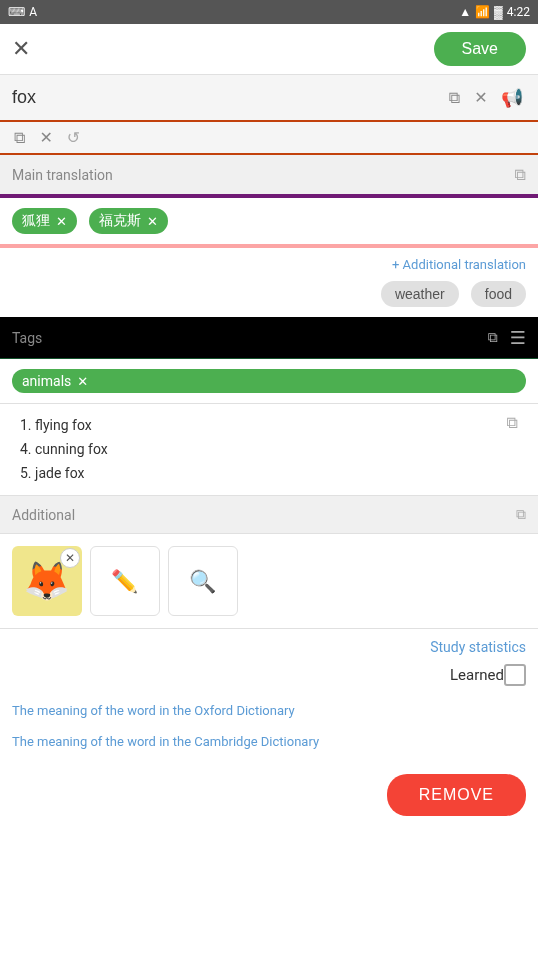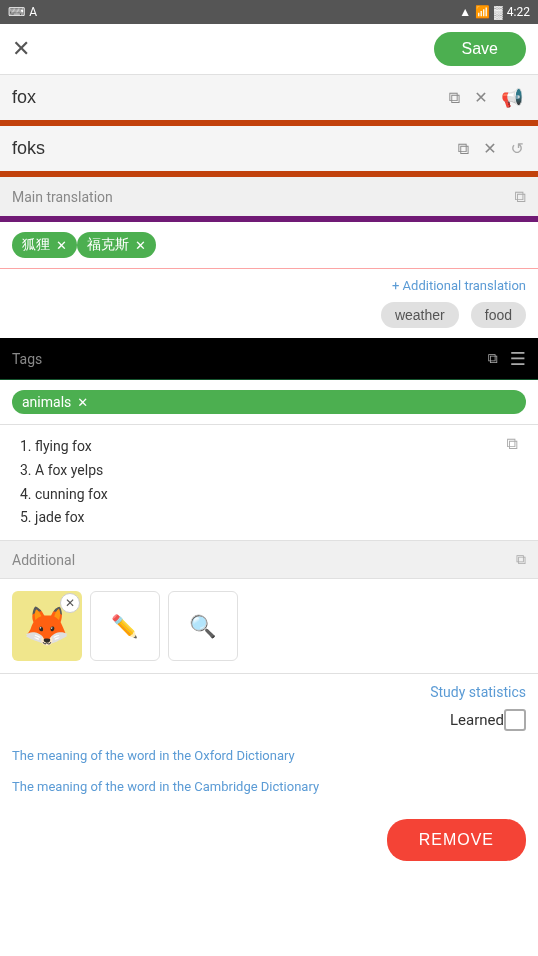--- a/index.html
+++ b/index.html
@@ -40,21 +40,21 @@
     .save-btn {
       background: #4caf50; color: #fff; border: none;
       border-radius: 20px; padding: 8px 28px;
       font-size: 16px; cursor: pointer; font-weight: 500;
     }
 
     
     .input-row {
       display: flex;
       align-items: center;
-      border-bottom: 6px solid #c2410c;
+      border-bottom: 2px solid #c2410c;
       padding: 4px 12px;
       background: #f5f5f5;
     }
     .input-row input {
       flex: 1; border: none; background: transparent;
       font-size: 18px; padding: 8px 0; outline: none;
       color: #333;
     }
     .input-icons { display: flex; align-items: center; gap: 10px; }
     .icon-btn {
@@ -65,31 +65,31 @@
 
     
     .section-label {
       background: #f0f0f0;
       padding: 10px 12px;
       font-size: 14px;
       color: #888;
       display: flex;
       align-items: center;
       justify-content: space-between;
-      border-bottom: 6px solid #701a75;
+      border-bottom: 4px solid #701a75;
     }
     .section-label .copy-icon { color: #aaa; font-size: 16px; }
 
     
     .chips-area {
       padding: 10px 12px;
       display: flex;
       flex-wrap: wrap;
-      gap: 0;
-      border-bottom: 1px solid #fca5a5;
+      gap: 12px;
+      border-bottom: 4px solid #fca5a5;
     }
     .chip {
       display: flex; align-items: center; gap: 4px;
       background: #4caf50; color: #fff;
       border-radius: 16px; padding: 4px 10px;
       font-size: 14px;
     }
     .chip .chip-x { cursor: pointer; font-size: 13px; color: #fff; margin-left: 2px; }
 
     
@@ -256,21 +256,20 @@
 <div class="input-row">
   <input type="text" value="fox" style="">
   <div class="input-icons">
     <button class="icon-btn">⧉</button>
     <button class="icon-btn">✕</button>
     <button class="icon-btn speaker-icon">📢</button>
   </div>
 </div>
 
 <div class="input-row">
-  <input type="text" value="foks" style="">
   <div class="input-icons">
     <button class="icon-btn">⧉</button>
     <button class="icon-btn">✕</button>
     <button class="icon-btn" style="color:#aaa;">↺</button>
   </div>
 </div>
 
 <div class="section-label">
   <span>Main translation</span>
   <span class="copy-icon">⧉</span>
@@ -307,21 +306,20 @@
 <div class="animals-area">
   <div class="chip">
     <span>animals</span>
     <span class="chip-x">✕</span>
   </div>
 </div>
 
 <div class="examples-area">
   <div class="examples-text">
     <div>1. flying fox</div>
-    <div>3. A fox yelps</div>
     <div>4. cunning fox</div>
     <div>5. jade fox</div>
   </div>
   <button class="copy-btn">⧉</button>
 </div>
 
 <div class="translation-label">
   <span>Additional</span>
   <span style="color:#aaa; cursor:pointer;">⧉</span>
 </div>

